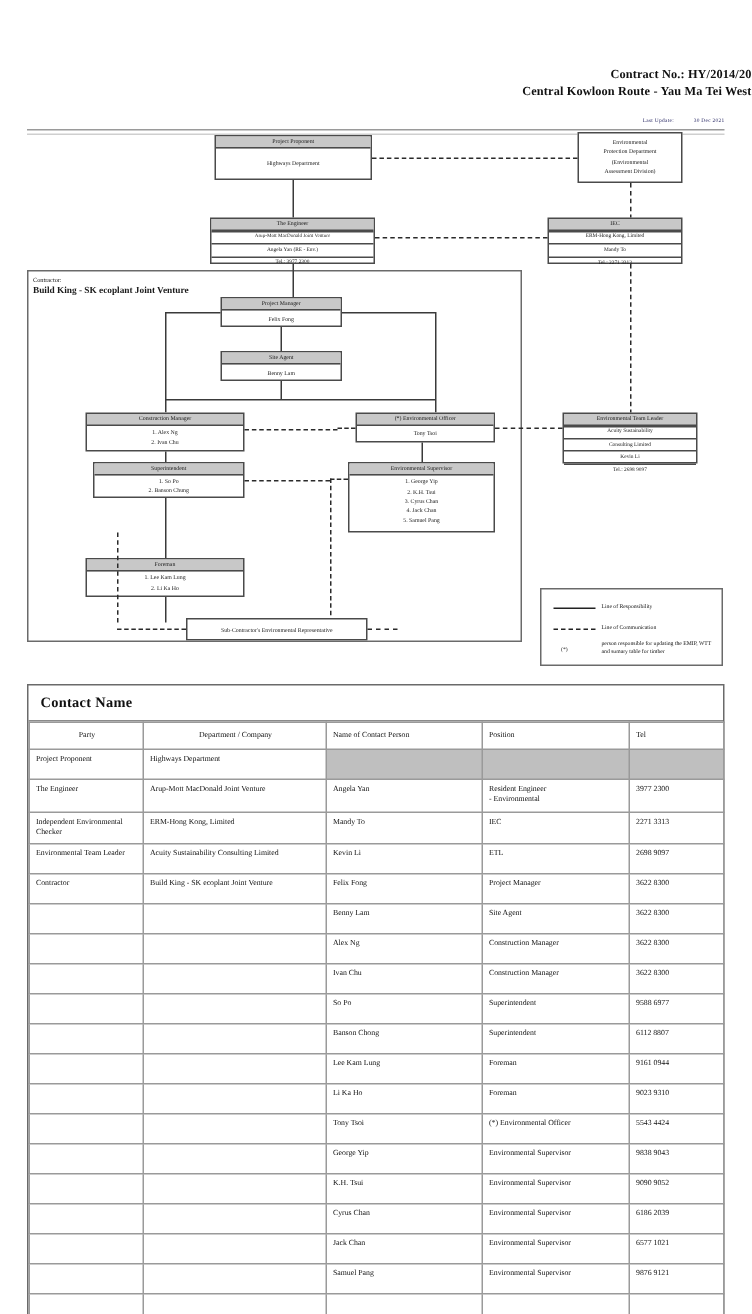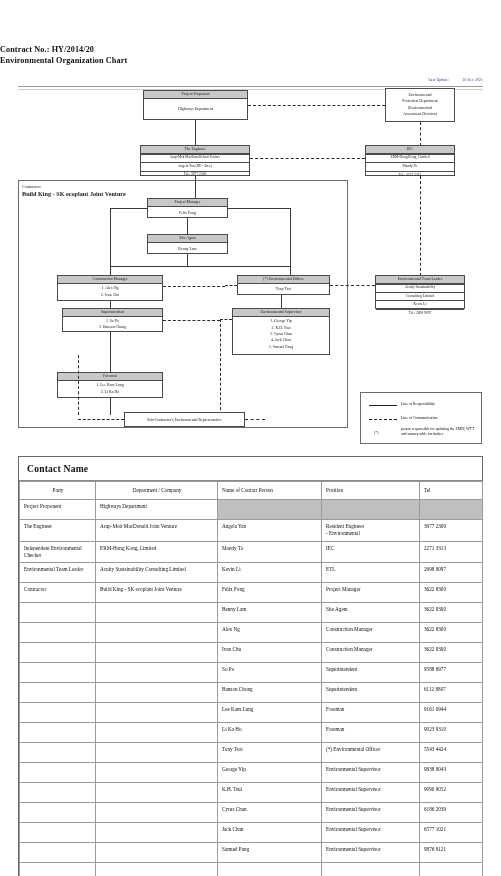--- a/index.html
+++ b/index.html
@@ -9,21 +9,21 @@
     font-family:"Liberation Serif", serif;
     color:#111;
     overflow:hidden;
     position:relative;
   }
   .page{position:relative;width:501px;height:876px;}
 
   
   .title-block{
     position:absolute;left:0;top:44px;width:501px;
-    text-align:left;
+    text-align:right;
   }
   .title-block div{
     font-weight:bold;font-size:8.2px;line-height:11.4px;letter-spacing:.1px;
   }
 
   .hrule{
     position:absolute;left:18px;top:86px;width:465px;height:0;
     border-top:1px solid #9a9a9a;
   }
   .hrule2{
@@ -130,21 +130,21 @@
   .c1{width:76px;} .c2{width:122px;} .c3{width:104px;} .c4{width:98px;} .c5{width:63px;}
   .rowtall{height:20px;}
 </style>
 </head>
 <body>
 
 <div class="page">
 
   <div class="title-block">
     <div>Contract No.: HY/2014/20</div>
-    <div>Environmental Organization Chart</div>
+    <div>Central Kowloon Route - Yau Ma Tei West</div>
   </div>
 
   <div class="revline">
     <span>Last Update:</span>
     <span>30 Dec 2021</span>
   </div>
 
   <div class="hrule"></div>
   <div class="hrule2"></div>
 

